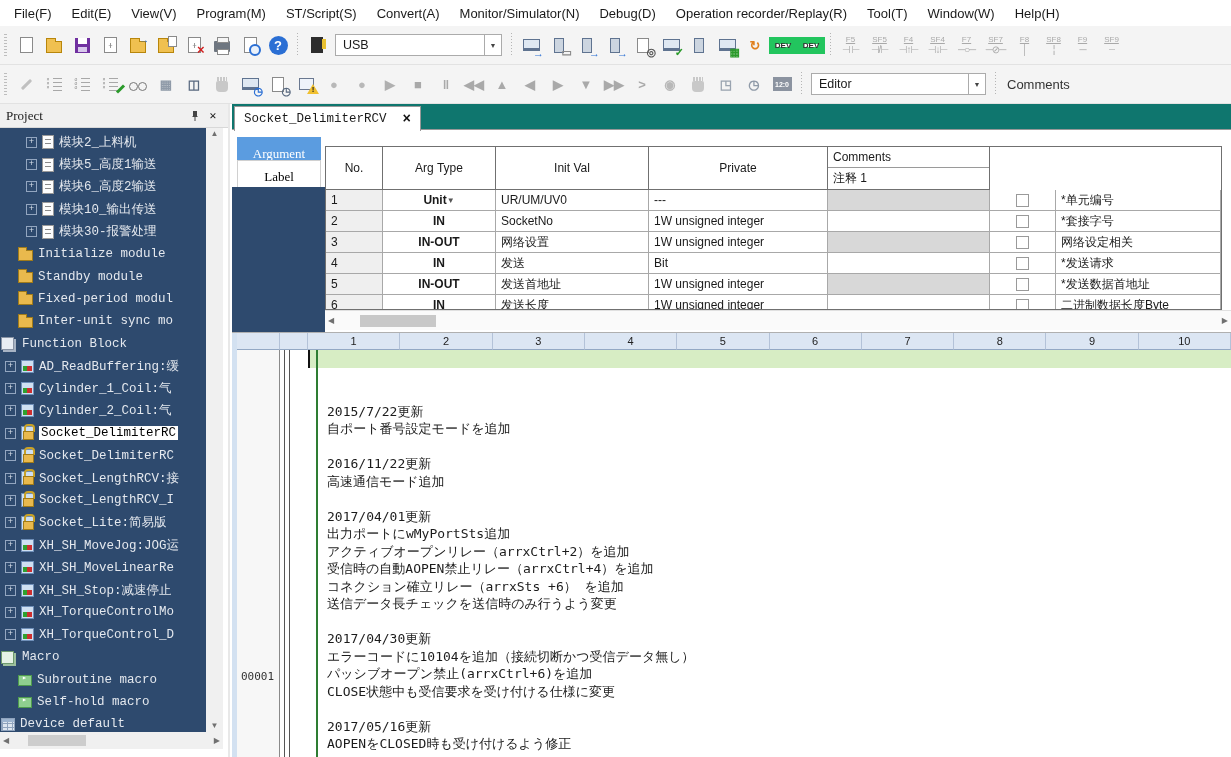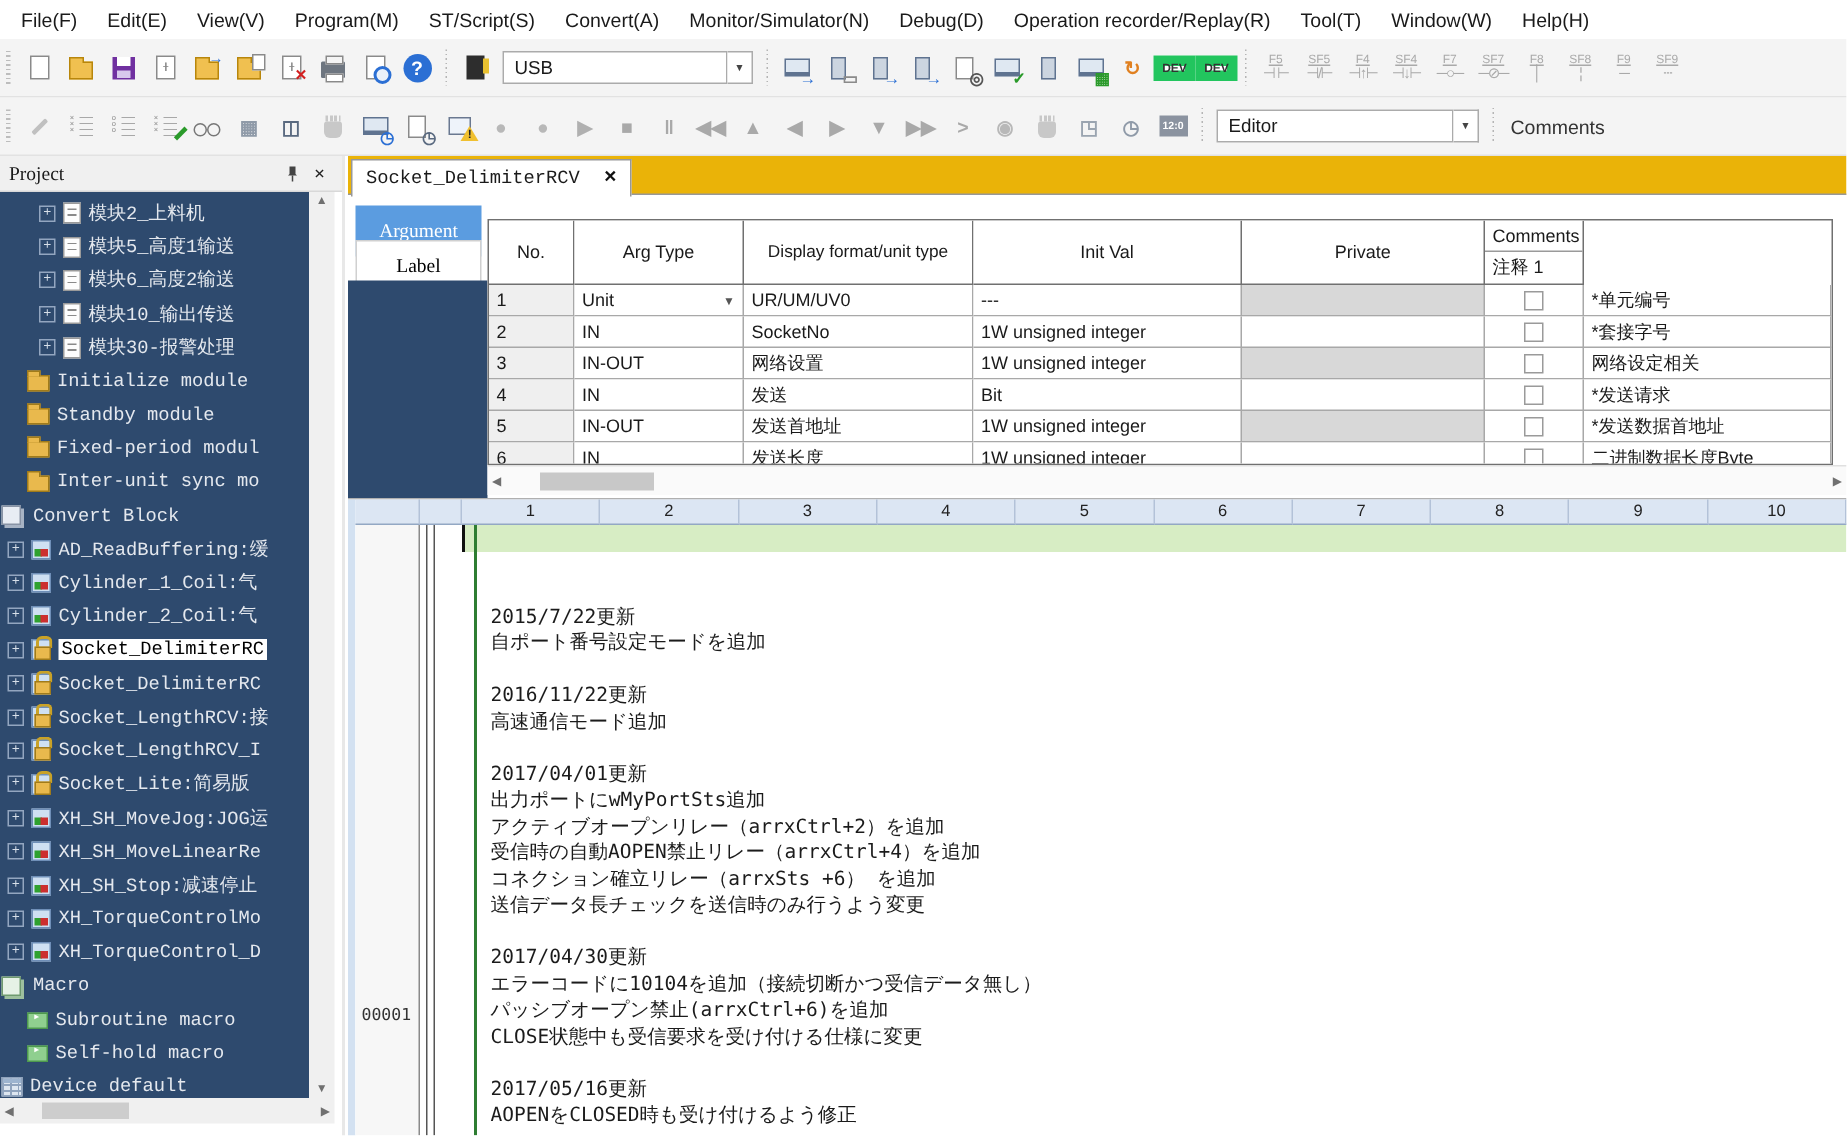--- a/index.html
+++ b/index.html
@@ -144,21 +144,21 @@
       repeating-linear-gradient(#8fa3bd 0 1px, transparent 1px 4px), #dde6f0; }
   .p-vscroll { position:absolute; top:24px; left:206px; width:17px; height:604px; background:#f0f0f0;
     display:flex; flex-direction:column; justify-content:space-between; align-items:center; padding:2px 0; }
   .p-hscroll { position:absolute; top:628px; left:0; width:223px; height:17px; background:#f0f0f0;
     display:flex; align-items:center; }
   .s-arrow { color:#707070; font-size:8px; line-height:8px; flex:none; padding:0 3px; }
   .h-thumb { position:absolute; left:28px; top:3px; width:58px; height:11px; background:#cdcdcd; }
 
   
   #main { position:absolute; top:104px; left:232px; width:999px; bottom:0; background:#fff; }
-  #tabbar { position:absolute; top:0; left:0; right:0; height:26px; background:#eab308;
+  #tabbar { position:absolute; top:0; left:0; right:0; height:26px; background:#0f766e;
     border-bottom:1px solid #989898; }
   .tab { position:absolute; left:2px; top:2px; width:187px; height:25px; background:#fff;
     border:1px solid #989898; border-bottom:none; display:flex; align-items:center; padding:0 9px;
     font-family:"Liberation Mono", monospace; font-size:12.5px; }
   .tab-close { margin-left:auto; font-weight:bold; font-size:14px; color:#111; }
 
   #argpane { position:absolute; top:26px; left:0; right:0; height:202px; }
   .btn-side { position:absolute; left:5px; width:84px; height:34px; display:flex; align-items:center;
     justify-content:center; font-family:"Liberation Serif", serif; font-size:13px; }
   .btn-arg { top:7px; background:#5b9ce0; color:#fff; }
@@ -172,21 +172,21 @@
     display:flex; align-items:center; justify-content:center; text-align:center; }
   .th.c-disp { font-size:11.5px; }
   .th.c-comments { flex-direction:column; align-items:stretch; justify-content:flex-start; padding:0; }
   .ch { height:21.5px; display:flex; align-items:center; padding:0 5px; }
   .ch1 { border-bottom:1px solid #9a9a9a; }
   .trow { height:21px; }
   .td { border-right:1px solid #a8a8a8; border-bottom:1px solid #a8a8a8; padding:0 5px; display:flex;
     align-items:center; overflow:hidden; white-space:nowrap; background:#fff; }
   .td.c-no { background:#efefef; }
   .td.c-init.gray { background:#d8d8d8; }
-  .td.c-type { justify-content:space-between; }
+  .td.c-type { justify-content:center;font-weight:bold; }
   .dd { font-size:8px; color:#555; }
   .td.c-priv { justify-content:center; }
   .cb { width:13px; height:13px; border:1px solid #9a9a9a; background:#fff; }
   .ap-hscroll { position:absolute; left:93px; right:0; top:180px; height:20px; background:#fafafa;
     display:flex; align-items:center; border-top:1px solid #e0e0e0; }
   .ap-hthumb { position:absolute; left:35px; top:4px; width:76px; height:12px; background:#c8c8c8; }
   .ap-hscroll .s-arrow.right { margin-left:auto; }
 
   
   #editor { position:absolute; top:228px; left:0; right:0; bottom:0; border-top:1px solid #b0b0b0; background:#fff; }
@@ -559,21 +559,21 @@
 
       <div class="titem t-fold">
 
         <span class="ticon folder"></span>
         <span class="tlabel">Inter-unit sync mo</span>
       </div>
 
       <div class="titem t-root">
 
         <span class="ticon fbroot"></span>
-        <span class="tlabel">Convert Block</span>
+        <span class="tlabel">Function Block</span>
       </div>
 
       <div class="titem t-fb">
         <span class="expand">+</span>
         <span class="ticon fb"></span>
         <span class="tlabel">AD_ReadBuffering:缓</span>
       </div>
 
       <div class="titem t-fb">
         <span class="expand">+</span>
@@ -693,21 +693,20 @@
 
   <div id="argpane">
     <div class="btn-side btn-arg">Argument</div>
     <div class="btn-side btn-lbl">Label</div>
     <div class="ap-navy"></div>
 
     <div class="ap-table">
       <div class="thead">
         <div class="th">No.</div>
         <div class="th">Arg Type</div>
-        <div class="th c-disp">Display format/unit type</div>
         <div class="th">Init Val</div>
         <div class="th">Private</div>
         <div class="th c-comments">
           <span class="ch ch1">Comments</span>
           <span class="ch">注释 1</span>
         </div>
       </div>
       <div>
 
           <div class="trow">

